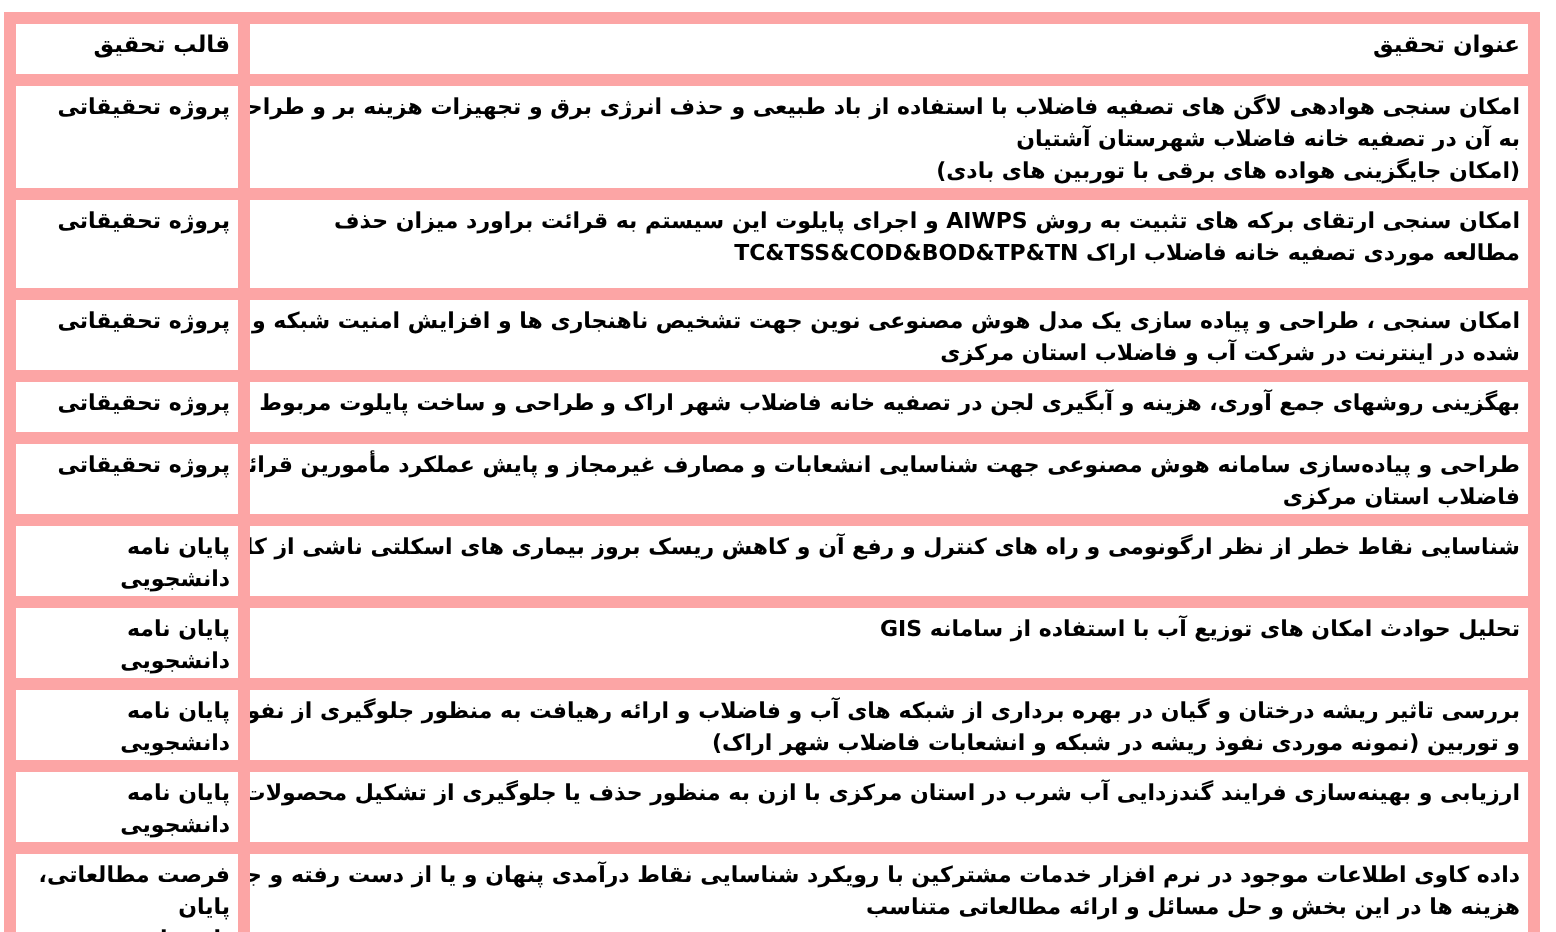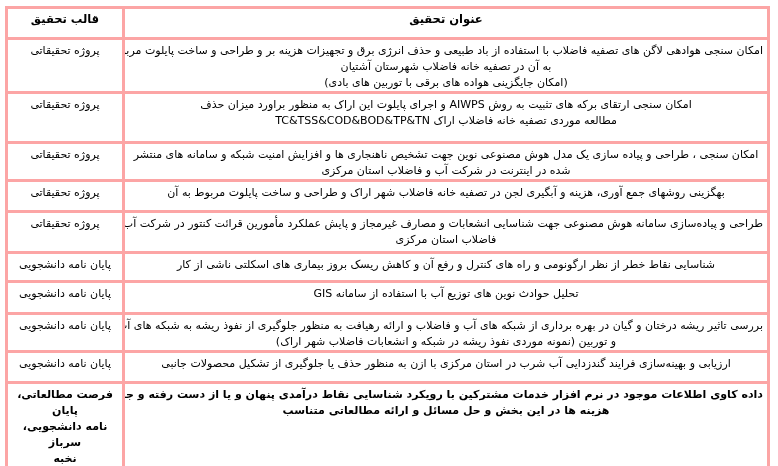--- a/index.html
+++ b/index.html
@@ -18,36 +18,36 @@
   }
   table.research {
     border-collapse: collapse;
     table-layout: fixed;
     margin: 6px 8px 0 8px;
     width: 762px;
     direction: rtl;
   }
   table.research th,
   table.research td {
-    border: 3px solid #fca5a5;
+    border: 6px solid #fca5a5;
     vertical-align: top;
-    text-align: center;
+    text-align: right;
     padding: 3px 4px 0 4px;
     overflow: hidden;
   }
   col.col-title  { width: 645px; }
   col.col-format { width: 117px; }
   thead tr { height: 31px; }
   th {
     font-weight: bold;
     font-size: 11.5px;
   }
   td {
     font-size: 11px;
-    font-weight: normal;
+    font-weight: bold;
   }
   tr.bold td {
     font-weight: bold;
   }
   .line {
     white-space: nowrap;
     line-height: 16px;
     direction: rtl;
     unicode-bidi: plaintext;
   }
@@ -77,21 +77,21 @@
             <div class="line">امکان سنجی هوادهی لاگن های تصفیه فاضلاب با استفاده از باد طبیعی و حذف انرژی برق و تجهیزات هزینه بر و طراحی و ساخت پایلوت مربوط</div>
             <div class="line">به آن در تصفیه خانه فاضلاب شهرستان آشتیان</div>
             <div class="line">(امکان جایگزینی هواده های برقی با توربین های بادی)</div>
           </td>
           <td class="format-cell">
             <div class="line">پروژه تحقیقاتی</div>
           </td>
         </tr>
         <tr style="height: 50px;">
           <td class="title-cell">
-            <div class="line">امکان سنجی ارتقای برکه های تثبیت به روش AIWPS و اجرای پایلوت این اراک به منظور براورد میزان حذف</div>
+            <div class="line">امکان سنجی ارتقای برکه های تثبیت به روش AIWPS و اجرای پایلوت این سیستم به قرائت براورد میزان حذف</div>
             <div class="line">مطالعه موردی تصفیه خانه فاضلاب اراک TC&amp;TSS&amp;COD&amp;BOD&amp;TP&amp;TN</div>
           </td>
           <td class="format-cell">
             <div class="line">پروژه تحقیقاتی</div>
           </td>
         </tr>
         <tr style="height: 36px;">
           <td class="title-cell">
             <div class="line">امکان سنجی ، طراحی و پیاده سازی یک مدل هوش مصنوعی نوین جهت تشخیص ناهنجاری ها و افزایش امنیت شبکه و سامانه های منتشر</div>
             <div class="line">شده در اینترنت در شرکت آب و فاضلاب استان مرکزی</div>
@@ -120,21 +120,21 @@
         <tr style="height: 29px;">
           <td class="title-cell">
             <div class="line">شناسایی نقاط خطر از نظر ارگونومی و راه های کنترل و رفع آن و کاهش ریسک بروز بیماری های اسکلتی ناشی از کار</div>
           </td>
           <td class="format-cell">
             <div class="line">پایان نامه دانشجویی</div>
           </td>
         </tr>
         <tr style="height: 32px;">
           <td class="title-cell">
-            <div class="line">تحلیل حوادث نوین های توزیع آب با استفاده از سامانه GIS</div>
+            <div class="line">تحلیل حوادث امکان های توزیع آب با استفاده از سامانه GIS</div>
           </td>
           <td class="format-cell">
             <div class="line">پایان نامه دانشجویی</div>
           </td>
         </tr>
         <tr style="height: 34px;">
           <td class="title-cell">
             <div class="line">بررسی تاثیر ریشه درختان و گیان در بهره برداری از شبکه های آب و فاضلاب و ارائه رهیافت به منظور جلوگیری از نفوذ ریشه به شبکه های آب</div>
             <div class="line">و توربین (نمونه موردی نفوذ ریشه در شبکه و انشعابات فاضلاب شهر اراک)</div>
           </td>

